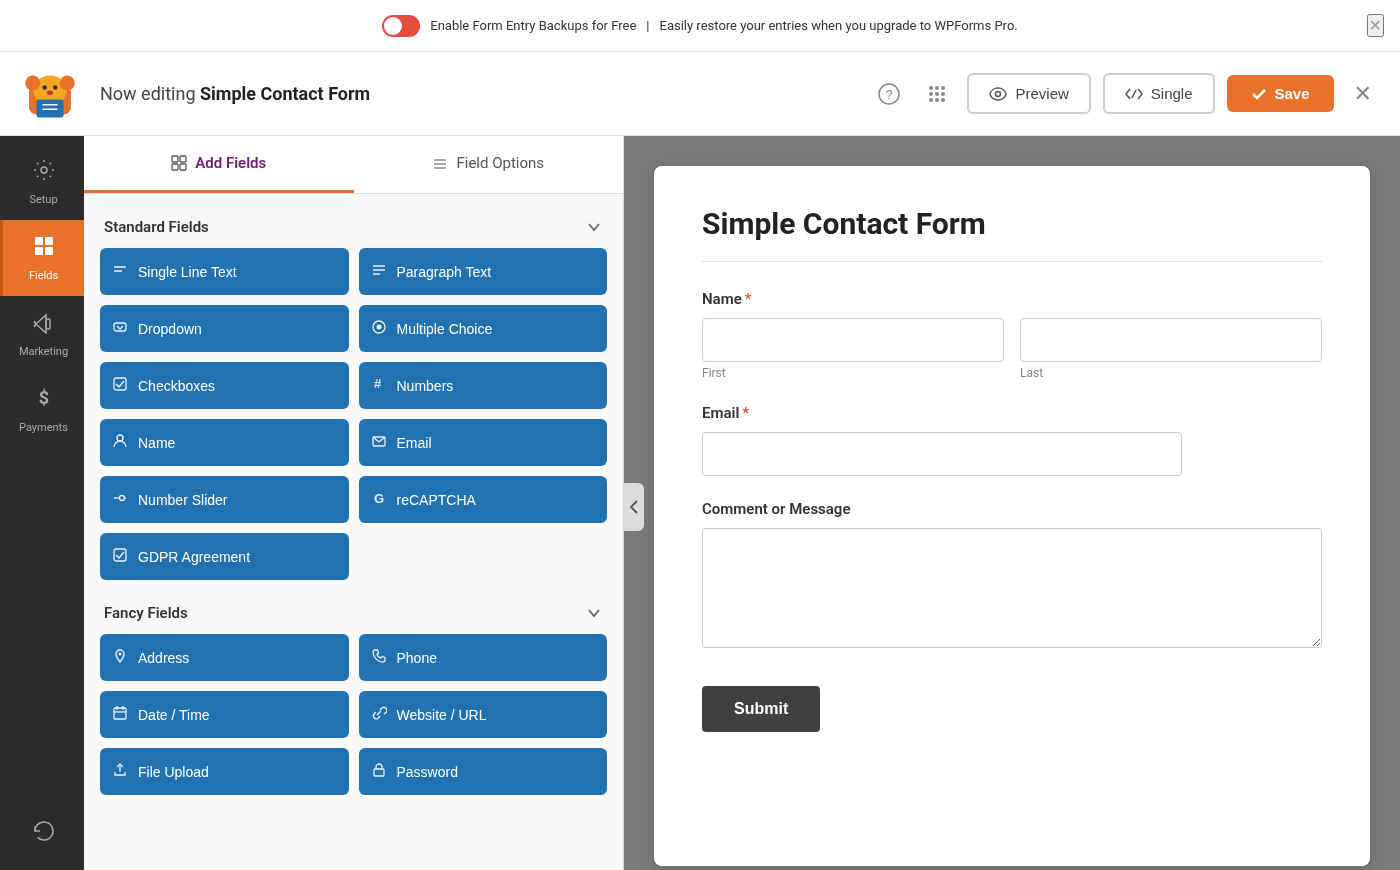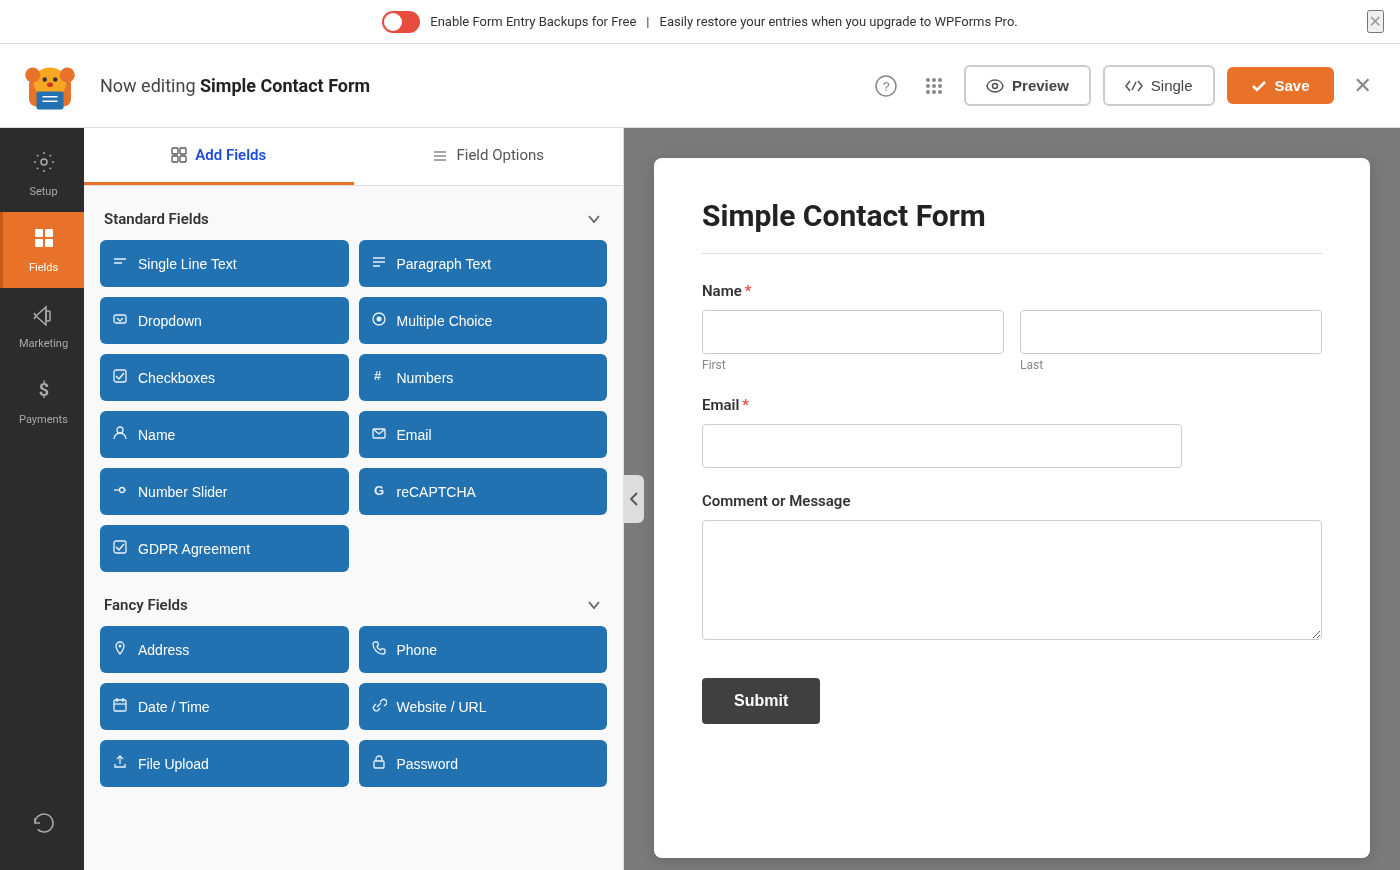--- a/index.html
+++ b/index.html
@@ -2,21 +2,21 @@
 <html><head>
   <meta charset="utf-8">
   <style>
     * { box-sizing: border-box; margin: 0; padding: 0; }
     body { font-family: -apple-system, BlinkMacSystemFont, 'Segoe UI', Roboto, sans-serif; background: #f0f0f1; width: 1400px; height: 870px; overflow: hidden; }
 
     
     .notification-bar {
       background: #fff;
       border-bottom: 1px solid #e0e0e0;
-      height: 44px;
+      height: 52px;
       display: flex;
       align-items: center;
       justify-content: center;
       gap: 10px;
       font-size: 13px;
       color: #333;
       position: relative;
     }
     .notification-bar .close-btn {
       position: absolute;
@@ -89,21 +89,21 @@
       display: flex;
       align-items: center;
       gap: 8px;
       padding: 10px 20px;
       border: 2px solid #ccc;
       background: #fff;
       border-radius: 6px;
       cursor: pointer;
       font-size: 15px;
       color: #444;
-      font-weight: 700;
+      font-weight: 400;
     }
     .btn-embed {
       display: flex;
       align-items: center;
       gap: 8px;
       padding: 10px 20px;
       border: 2px solid #ccc;
       background: #fff;
       border-radius: 6px;
       cursor: pointer;
@@ -198,21 +198,21 @@
       cursor: pointer;
       font-size: 15px;
       color: #555;
       display: flex;
       align-items: center;
       justify-content: center;
       gap: 8px;
       border-bottom: 3px solid transparent;
     }
     .panel-tab.active {
-      color: #1d4ed8;
+      color: #701a75;
       border-bottom: 3px solid #e8722a;
       font-weight: 600;
     }
 
     
     .fields-content {
       overflow-y: auto;
       padding: 16px;
       flex: 1;
     }

